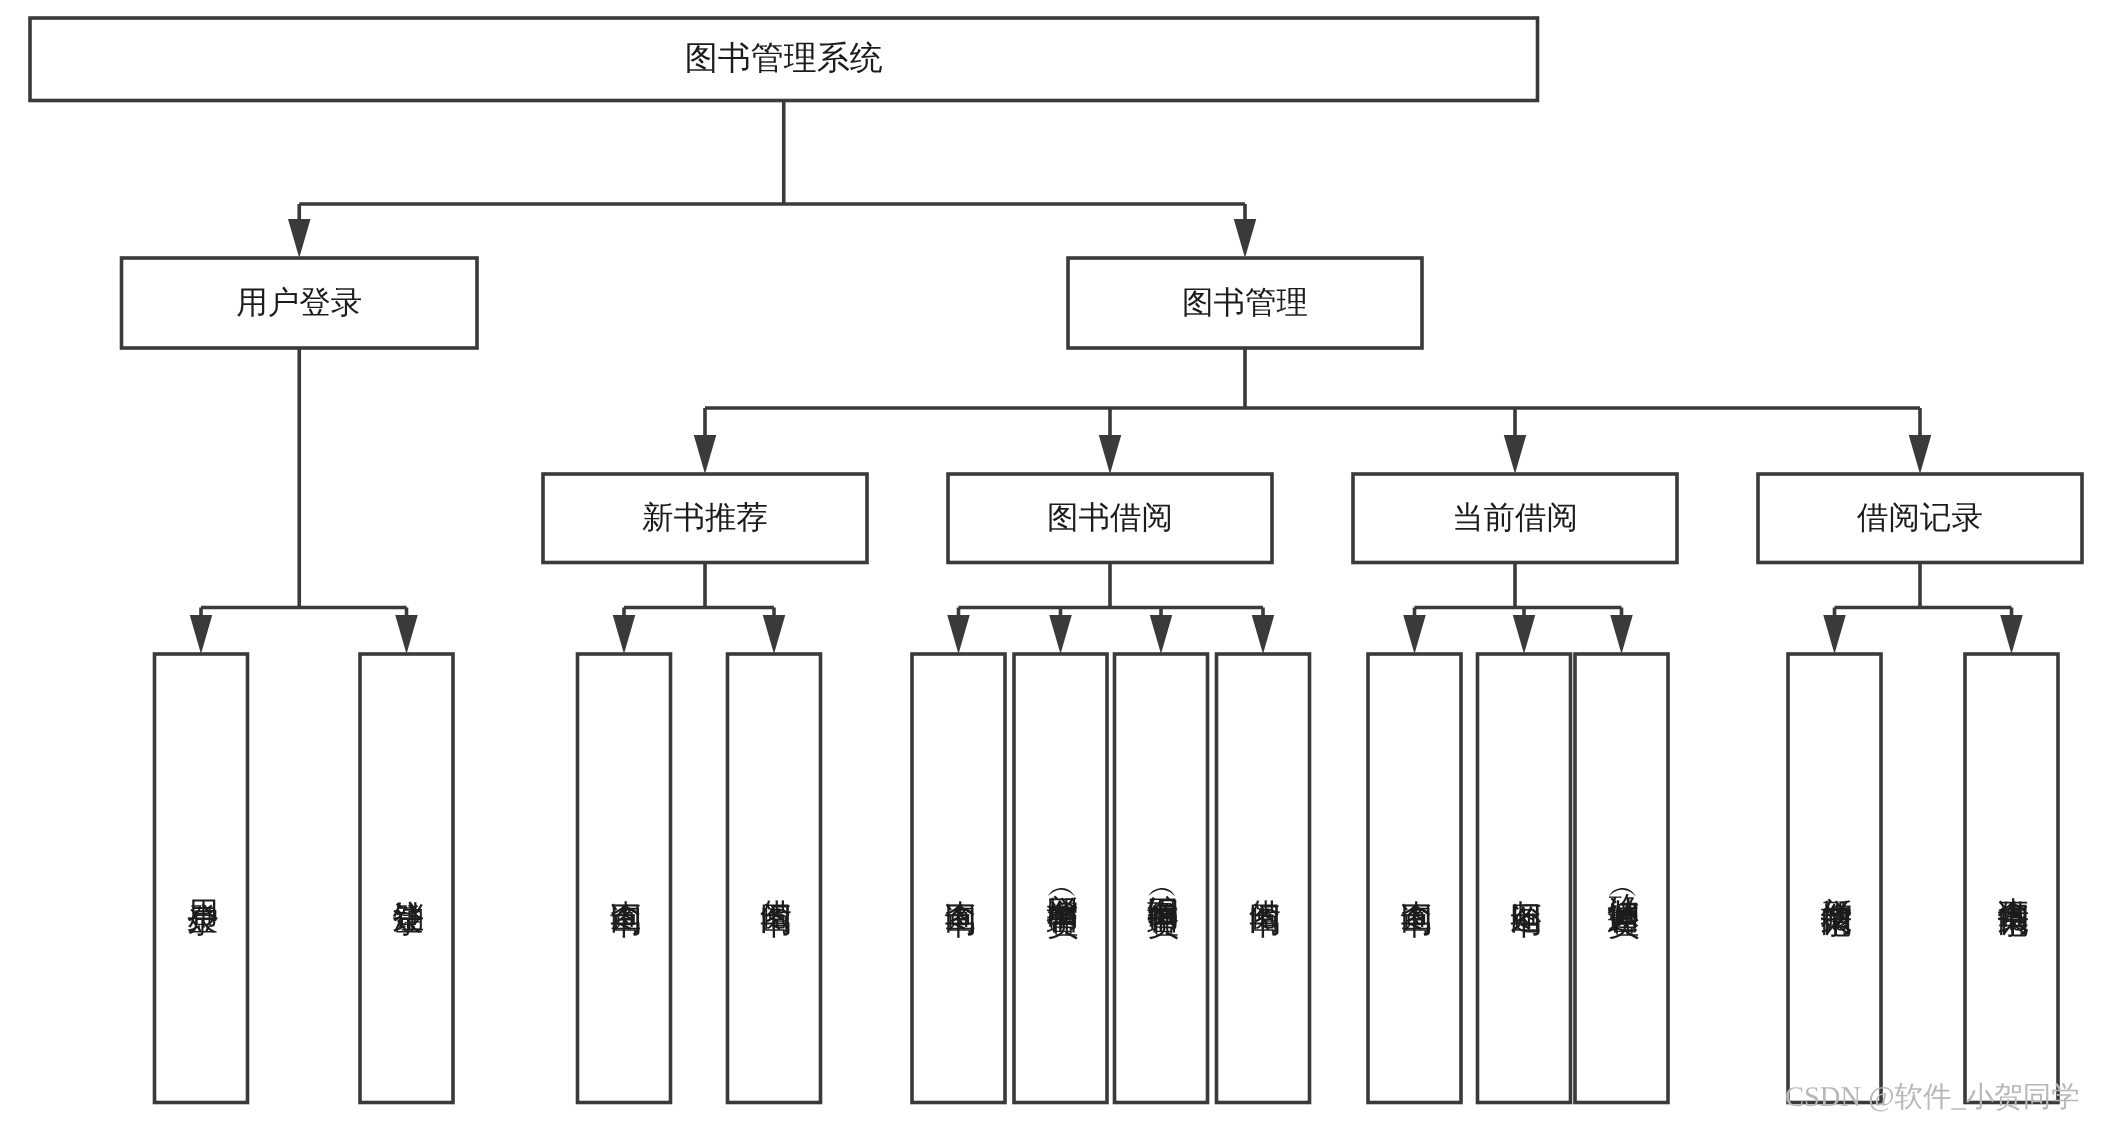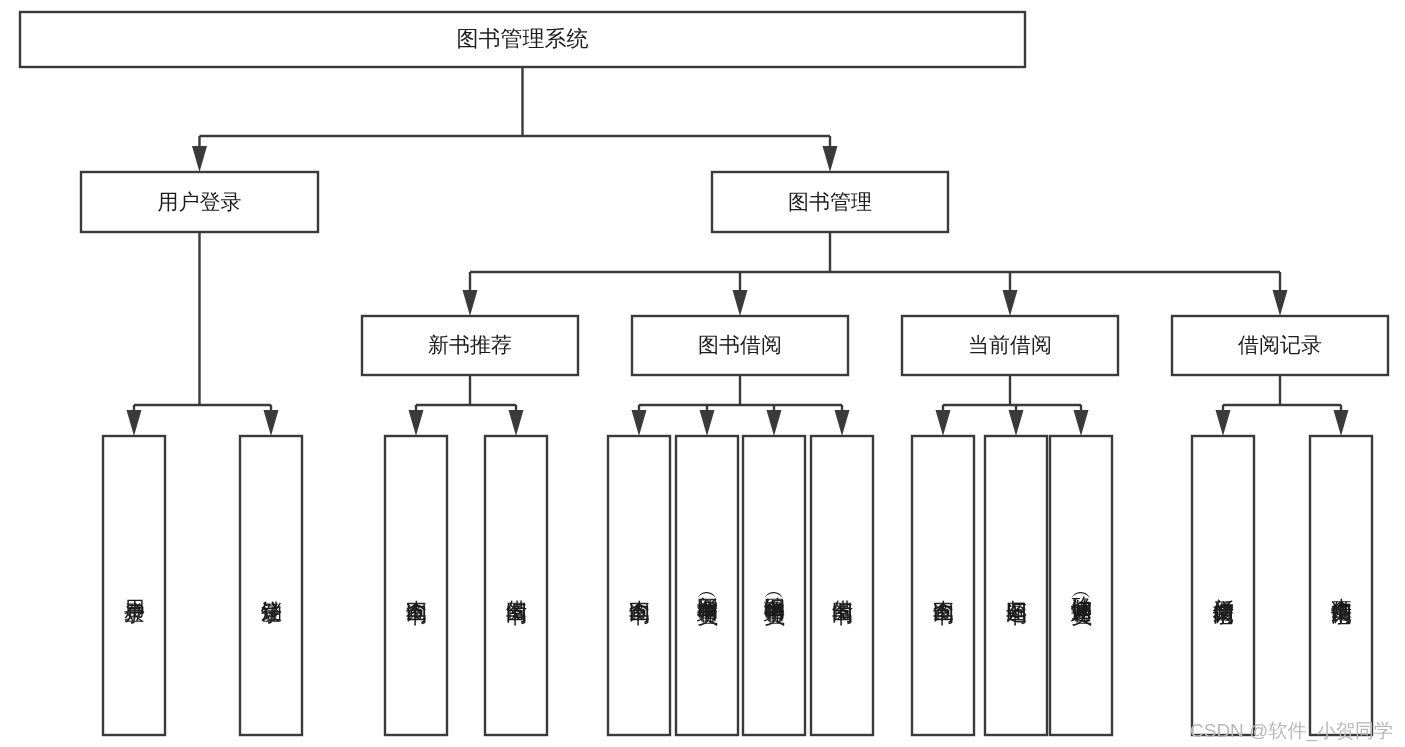--- a/index.html
+++ b/index.html
@@ -64,21 +64,21 @@
     display: flex;
     align-items: center;
     justify-content: center;
     text-align: center;
     white-space: nowrap;
     pointer-events: none;
     user-select: none;
   }
   .watermark {
     position: absolute;
-    font-family: Liberation Sans, sans-serif;
+    font-family: Liberation Serif, serif;
     font-size: 19px;
     color: #b8b8b8;
     white-space: nowrap;
     user-select: none;
   }
 </style>
 </head>
 <body>
 
 <div id="diagram-root">

